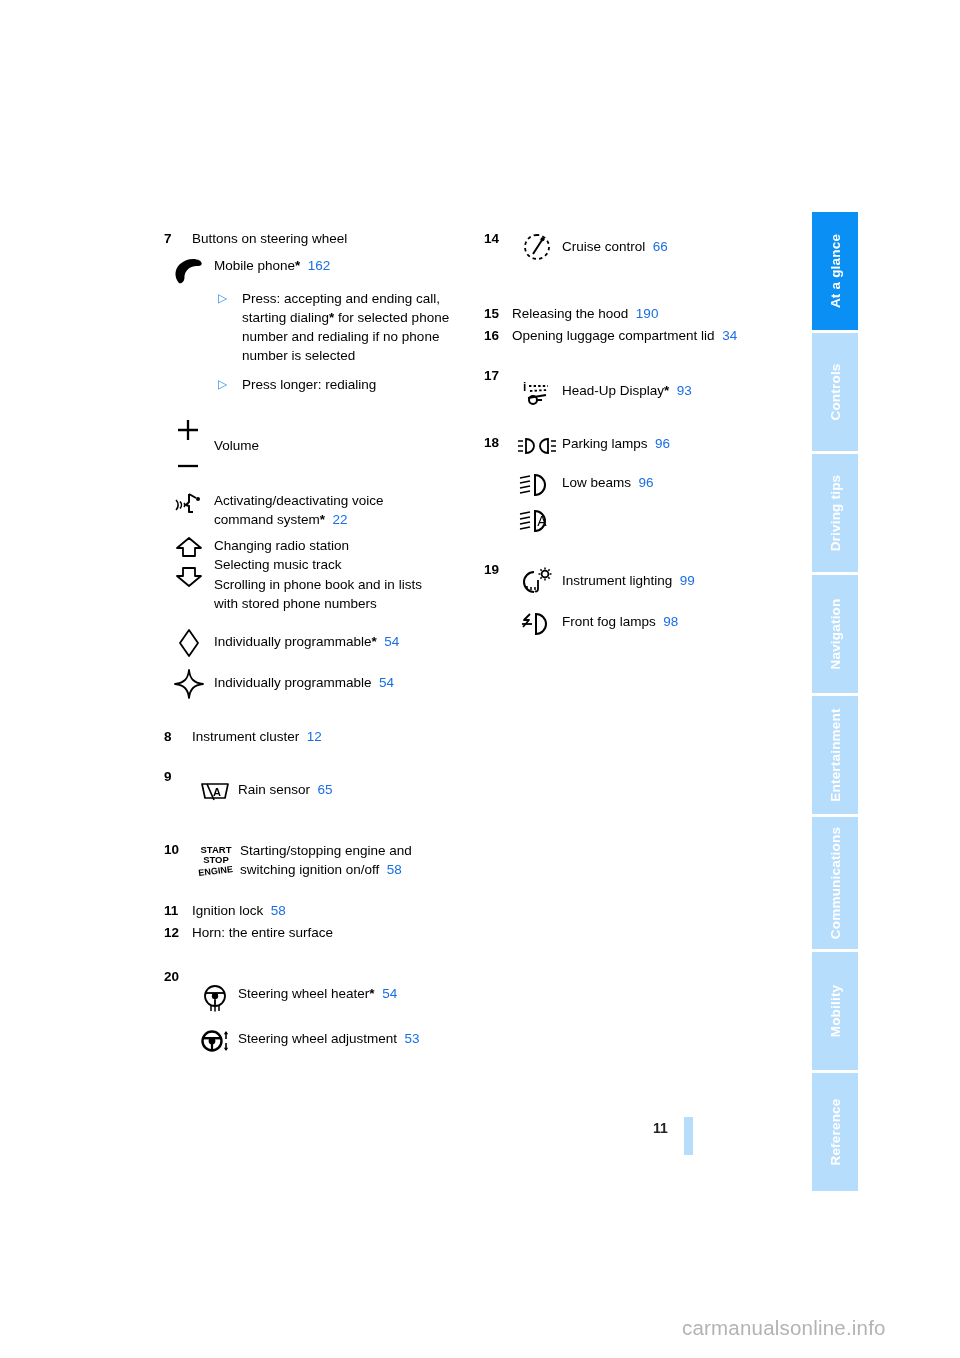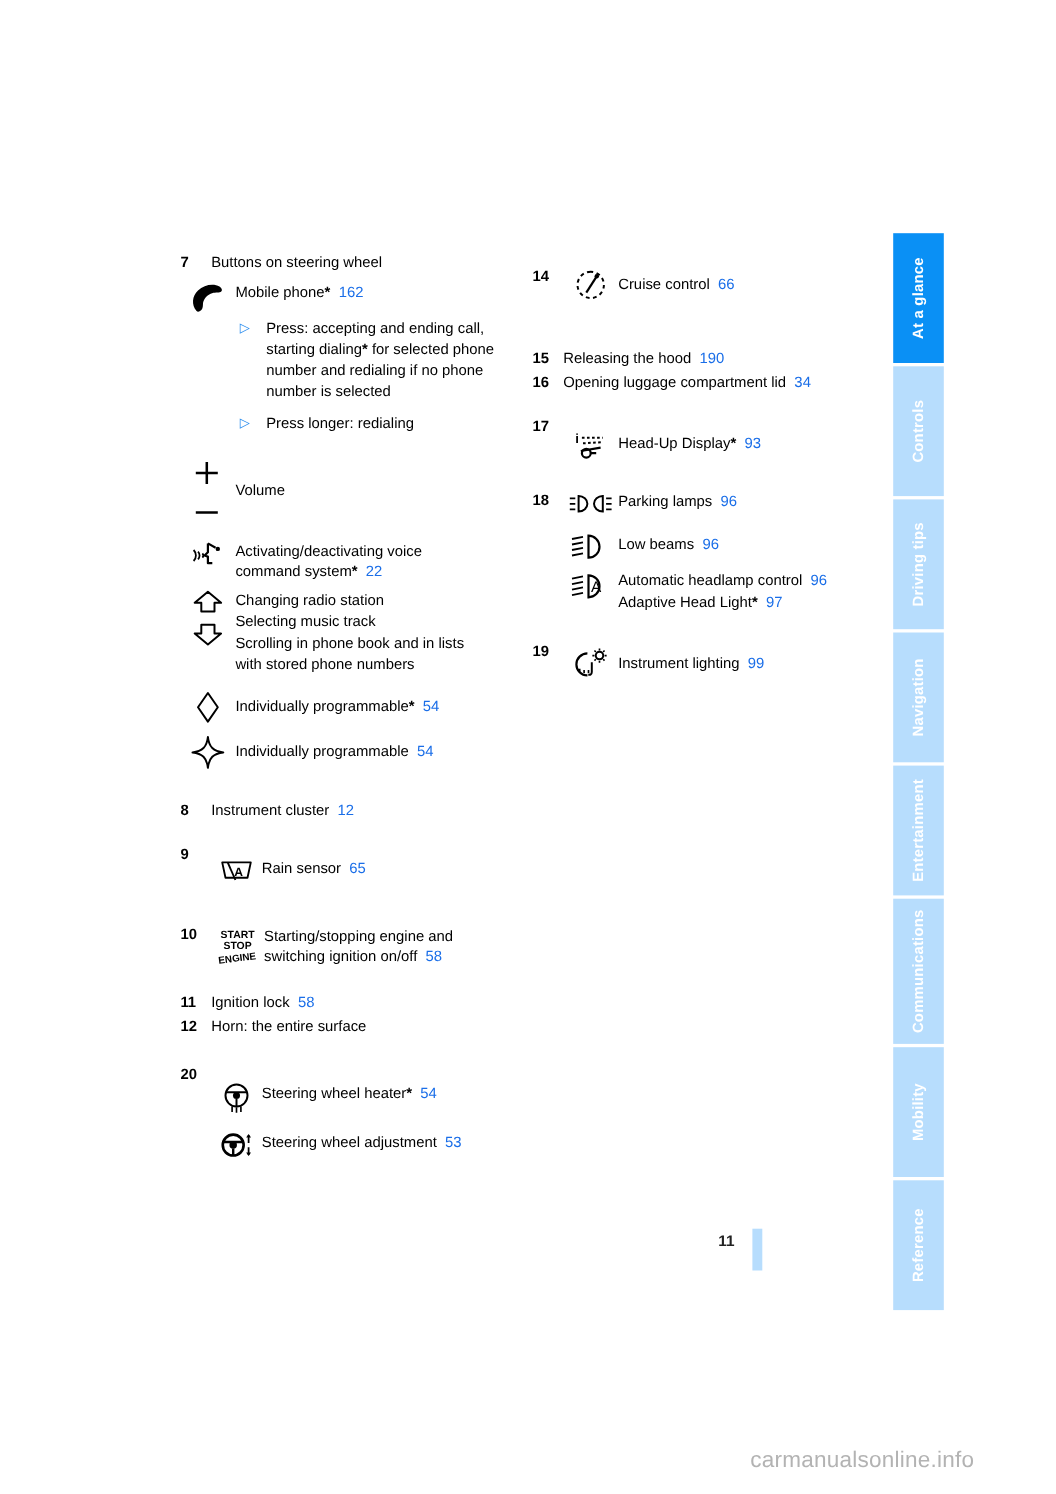--- a/index.html
+++ b/index.html
@@ -27,21 +27,21 @@
     left:50%;top:50%;
     transform:translate(-50%,-50%) rotate(-90deg);
     white-space:nowrap;
     font-size:13.5px;font-weight:bold;
     letter-spacing:.2px;
     color:#ffffff;
   }
 
   
   .col-left{position:absolute;left:164px;top:228px;width:300px;}
-  .col-right{position:absolute;left:484px;top:240px;width:320px;}
+  .col-right{position:absolute;left:484px;top:228px;width:320px;}
 
   .num-row{display:flex;align-items:flex-start;margin-top:2px;}
   .num{
     font-weight:bold;font-size:13.5px;
     width:28px;flex:none;line-height:18px;
   }
   .num-text{font-size:13.5px;line-height:18px;}
 
   .icon-row{display:flex;align-items:flex-start;}
   .icon-cell{
@@ -385,24 +385,20 @@
           </span>
         </span>
         <span class="icon-row" style="display:flex;margin-top:8px">
           <span class="icon-cell">
             <svg width="40" height="28" viewBox="0 0 40 28">
               <path d="M18 4 A10 10 0 0 1 18 24 Z" fill="none" stroke="#000" stroke-width="2"></path>
               <path d="M3 7 L13 5 M3 12 L13 10 M3 17 L13 15 M3 22 L13 20" stroke="#000" stroke-width="1.7"></path>
               <text x="25" y="19" font-family="Liberation Sans, sans-serif" font-size="14" fill="#000" text-anchor="middle">A</text>
             </svg>
           </span>
-          <span class="txt" style="padding-top:0">
-            <span>Automatic headlamp control</span>&nbsp;&nbsp;<span class="pg">96</span><br>
-            <span>Adaptive Head Light</span><span class="star">*</span>&nbsp;&nbsp;<span class="pg">97</span>
-          </span>
         </span>
       </span>
     </div>
 
     <div class="num-row" style="margin-top:26px">
       <span class="num">19</span>
       <span style="flex:1">
         <span class="icon-row" style="display:flex;margin-top:4px">
           <span class="icon-cell">
             <svg width="38" height="30" viewBox="0 0 38 30">
@@ -412,20 +408,32 @@
               <circle cx="27" cy="8" r="3.4" fill="none" stroke="#000" stroke-width="1.8"></circle>
               <path d="M27 1.5 L27 3.4 M27 12.6 L27 14.5 M20.5 8 L22.4 8 M31.6 8 L33.5 8
                        M22.4 3.4 L23.7 4.7 M30.3 11.3 L31.6 12.6
                        M31.6 3.4 L30.3 4.7 M23.7 11.3 L22.4 12.6" stroke="#000" stroke-width="1.5"></path>
             </svg>
           </span>
           <span class="txt" style="padding-top:6px">
             <span>Instrument lighting</span>&nbsp;&nbsp;<span class="pg">99</span>
           </span>
         </span>
+        <span class="icon-row" style="display:flex;margin-top:14px">
+          <span class="icon-cell">
+            <svg width="38" height="26" viewBox="0 0 38 26">
+              <path d="M18 3 A10 10 0 0 1 18 23 Z" fill="none" stroke="#000" stroke-width="2"></path>
+              <path d="M12 3 L6 9 L11 9 L5 16 M5 16 L5 16" stroke="#000" stroke-width="1.8" fill="none" stroke-linejoin="round"></path>
+              <path d="M4 13 L14 13" stroke="#000" stroke-width="1.8"></path>
+            </svg>
+          </span>
+          <span class="txt" style="padding-top:2px">
+            <span>Front fog lamps</span>&nbsp;&nbsp;<span class="pg">98</span>
+          </span>
+        </span>
       </span>
     </div>
 
   </div>
 
   <div class="pagenum">11</div>
   <div class="pagebar"></div>
   <div class="watermark">carmanualsonline.info</div>
 
 </div>

